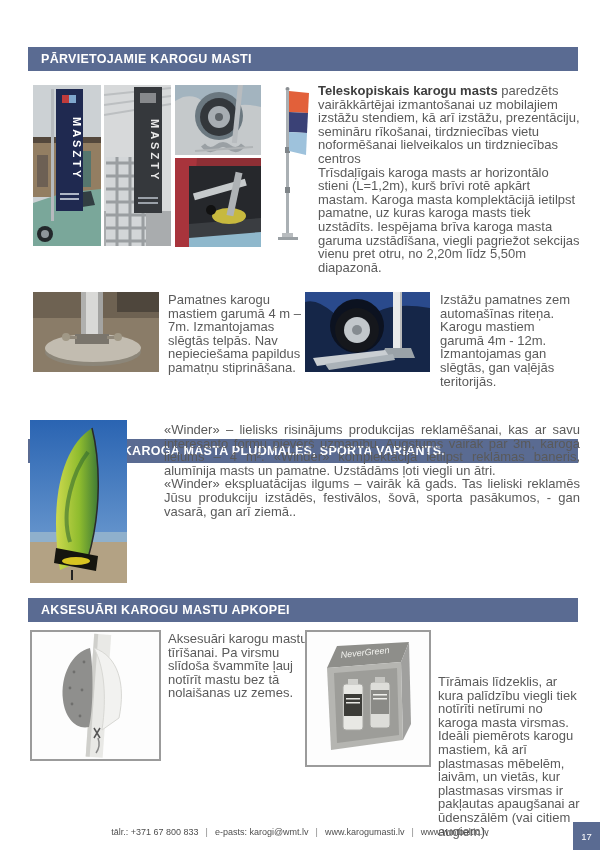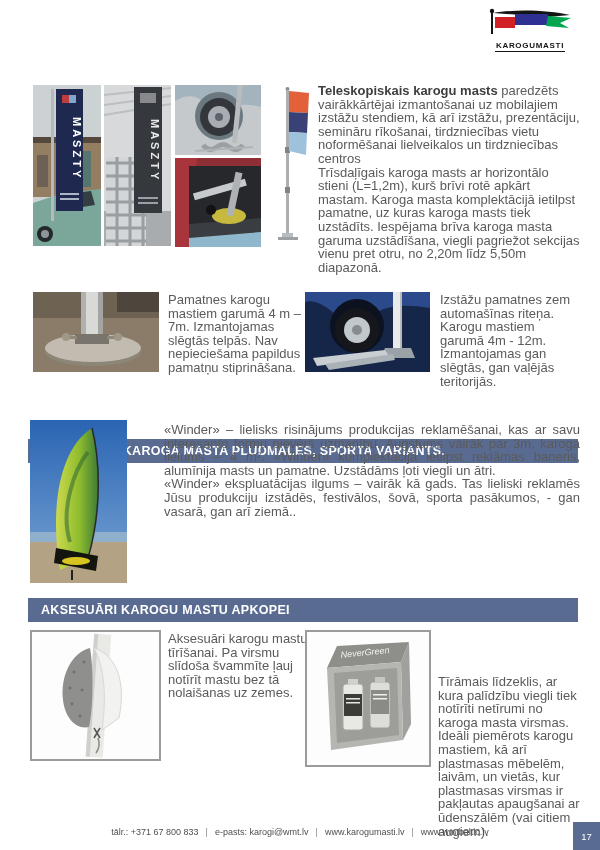--- a/index.html
+++ b/index.html
@@ -34,32 +34,24 @@
           font-size:9px;color:#4f4f4f;margin-top:16px;}
   .footer .sep{margin:0 7px;color:#8a8a8a;}
   .pagebox{position:absolute;left:573px;top:822px;width:27px;height:28px;background:#5a6b92;
            color:#ffffff;font-size:9.5px;display:flex;align-items:center;justify-content:center;}
 </style>
 </head>
 <body>
 
 <div class="page">
 
-  <div class="logo">
-    <svg viewBox="0 0 84 26" width="84" height="26">
-      <circle cx="4" cy="3" r="2.2" fill="#141414"></circle>
-      <rect x="3" y="3" width="2" height="23" fill="#141414"></rect>
-      <path d="M5,5 C28,1 60,2 82,7 L60,9 Z" fill="#141414"></path>
-      <rect x="7" y="9" width="20" height="11" fill="#d22027"></rect>
-      <rect x="27" y="6" width="33" height="11" fill="#2e3192"></rect>
-      <path d="M60,8 L83,10 L72,15 L81,20 L58,18 Z" fill="#00a650"></path>
-    </svg>
-    <span class="logo-text">KAROGUMASTI</span>
-  </div>
-
+
+  <div class="bar" style="top:47px;">
+    <span class="t">PĀRVIETOJAMIE KAROGU MASTI</span>
+  </div>
 
   <div class="photo" style="left:33px;top:85px;">
     <svg viewBox="0 0 68 161" width="68" height="161">
       <rect width="68" height="161" fill="#ccd1d4"></rect>
       <rect y="52" width="68" height="7" fill="#54483c"></rect>
       <rect y="58" width="68" height="54" fill="#937e62"></rect>
       <rect x="44" y="66" width="14" height="36" fill="#55766e"></rect>
       <rect x="4" y="70" width="11" height="32" fill="#6d6054"></rect>
       <path d="M0,118 L30,108 L68,104 L68,161 L0,161 Z" fill="#7aa79a"></path>
       <path d="M26,110 L58,106 L62,120 L30,125 Z" fill="#323e42"></path>

